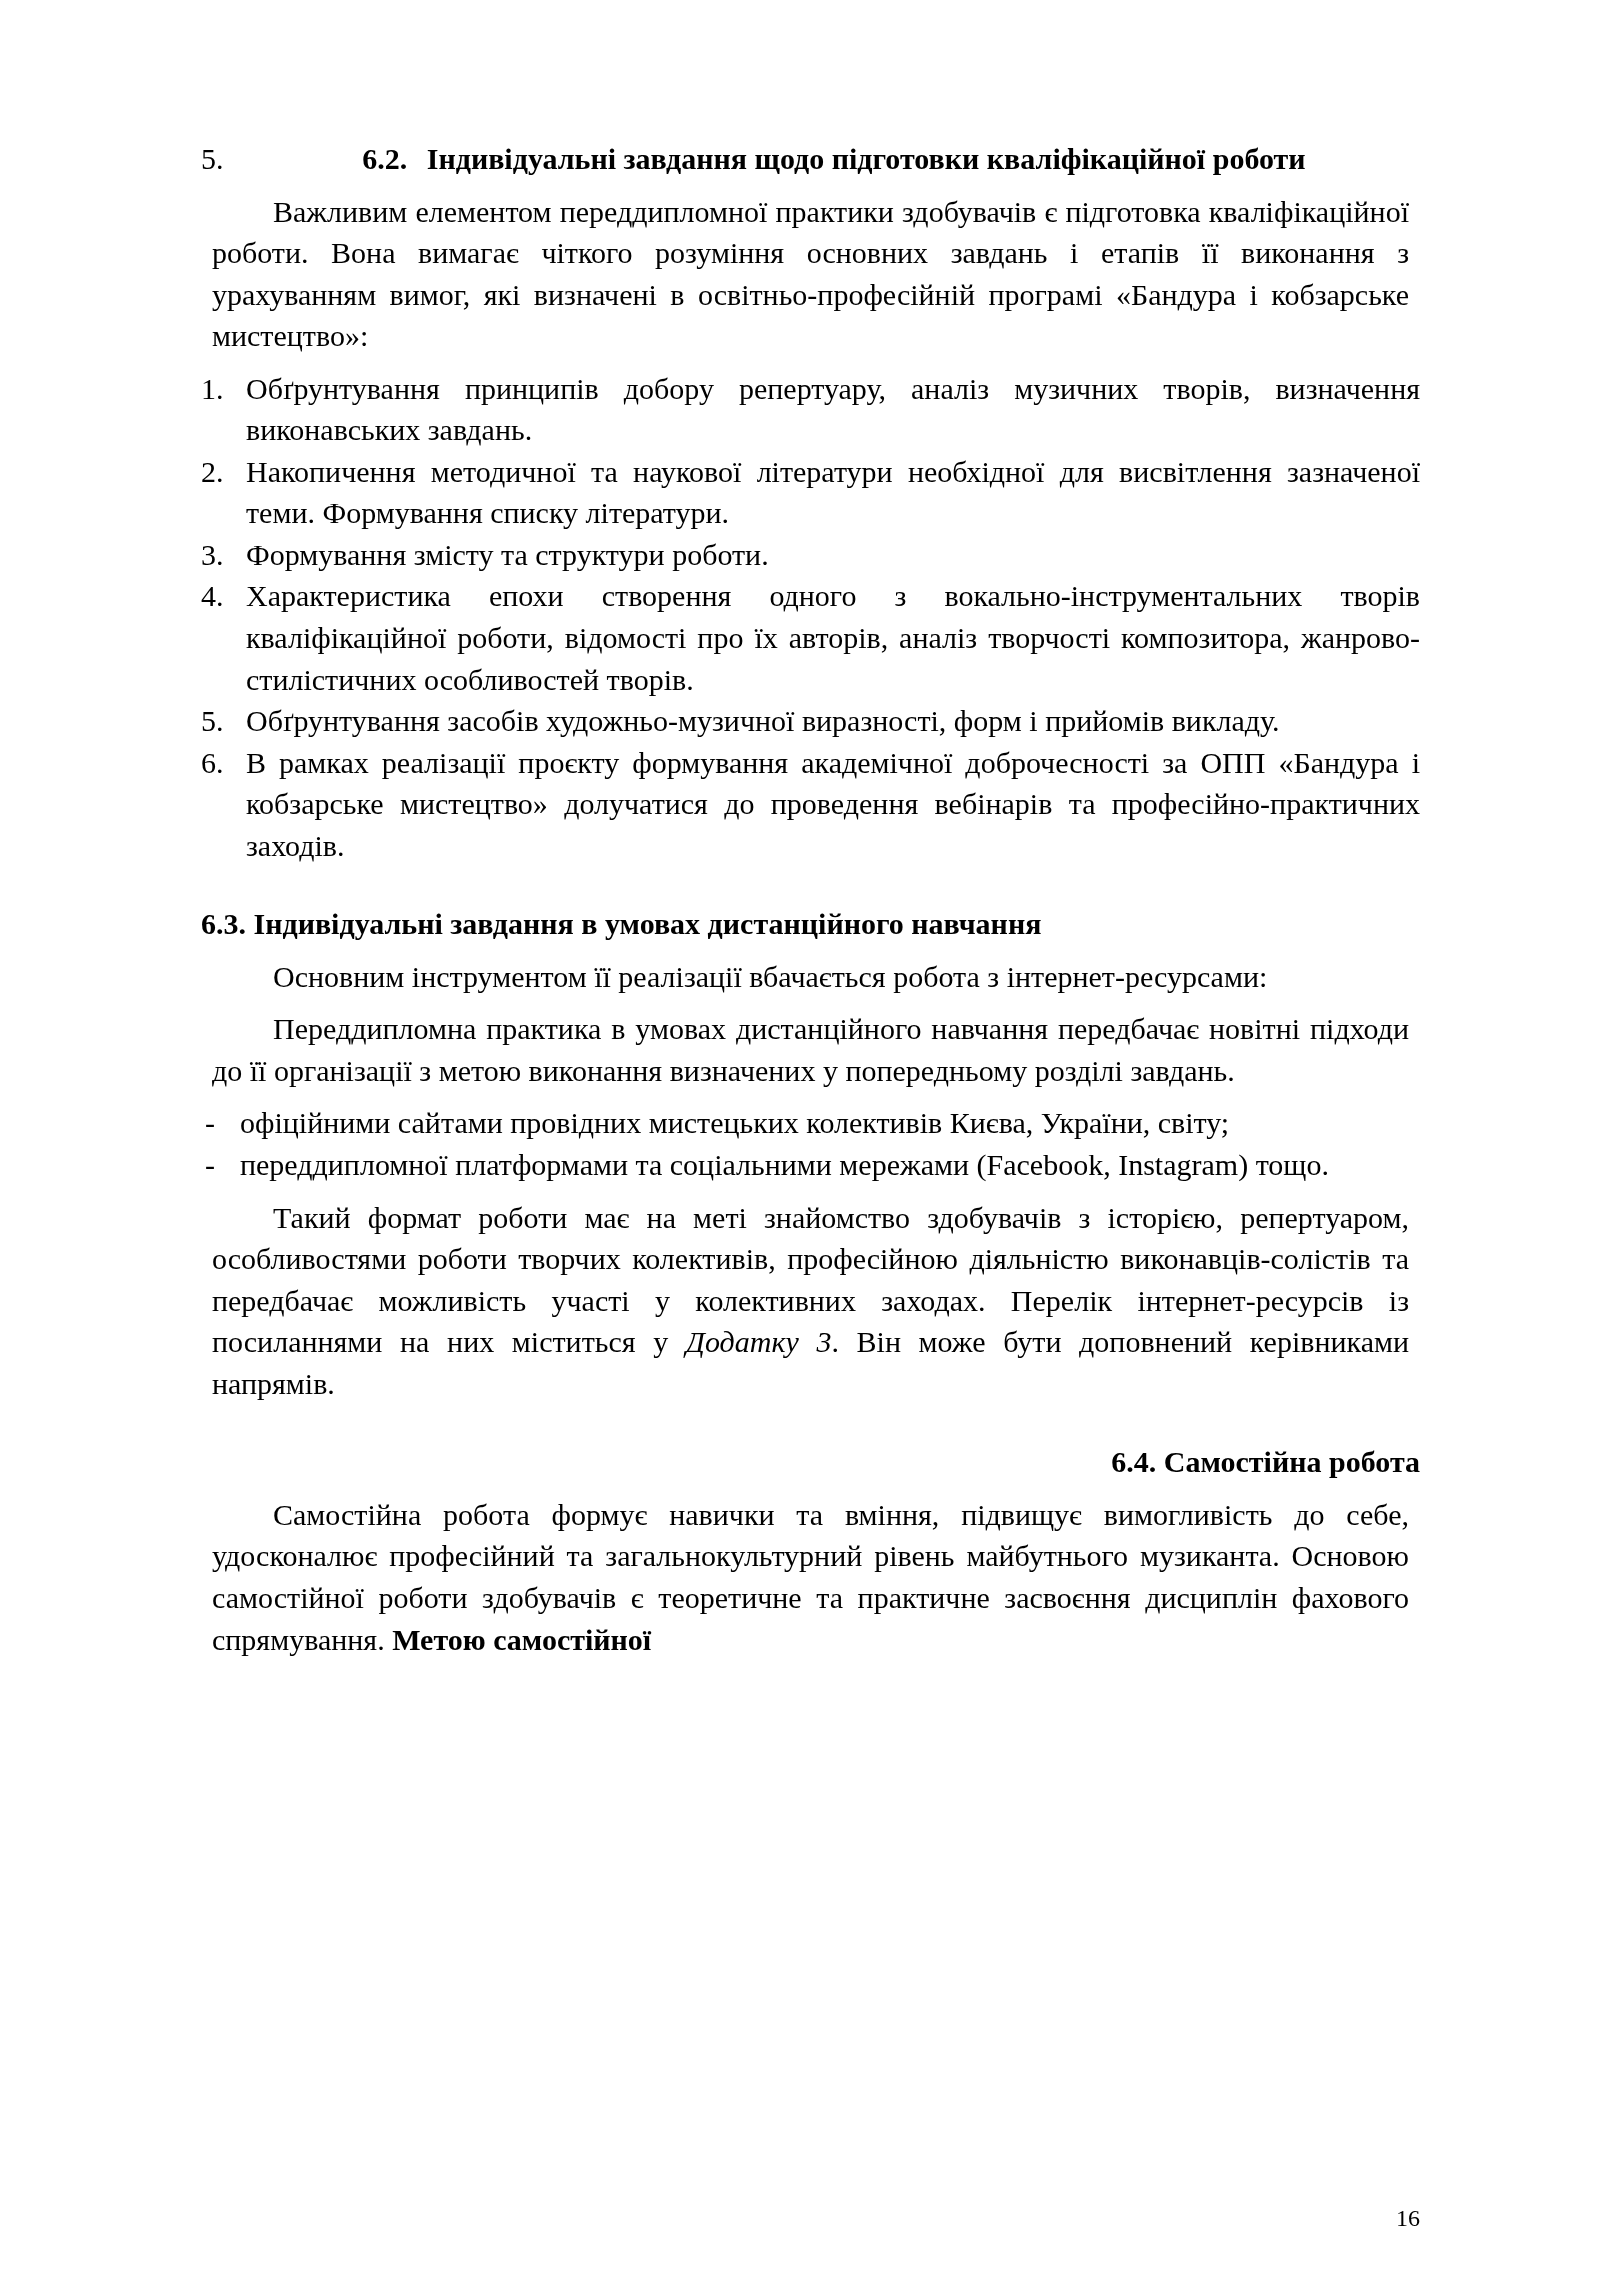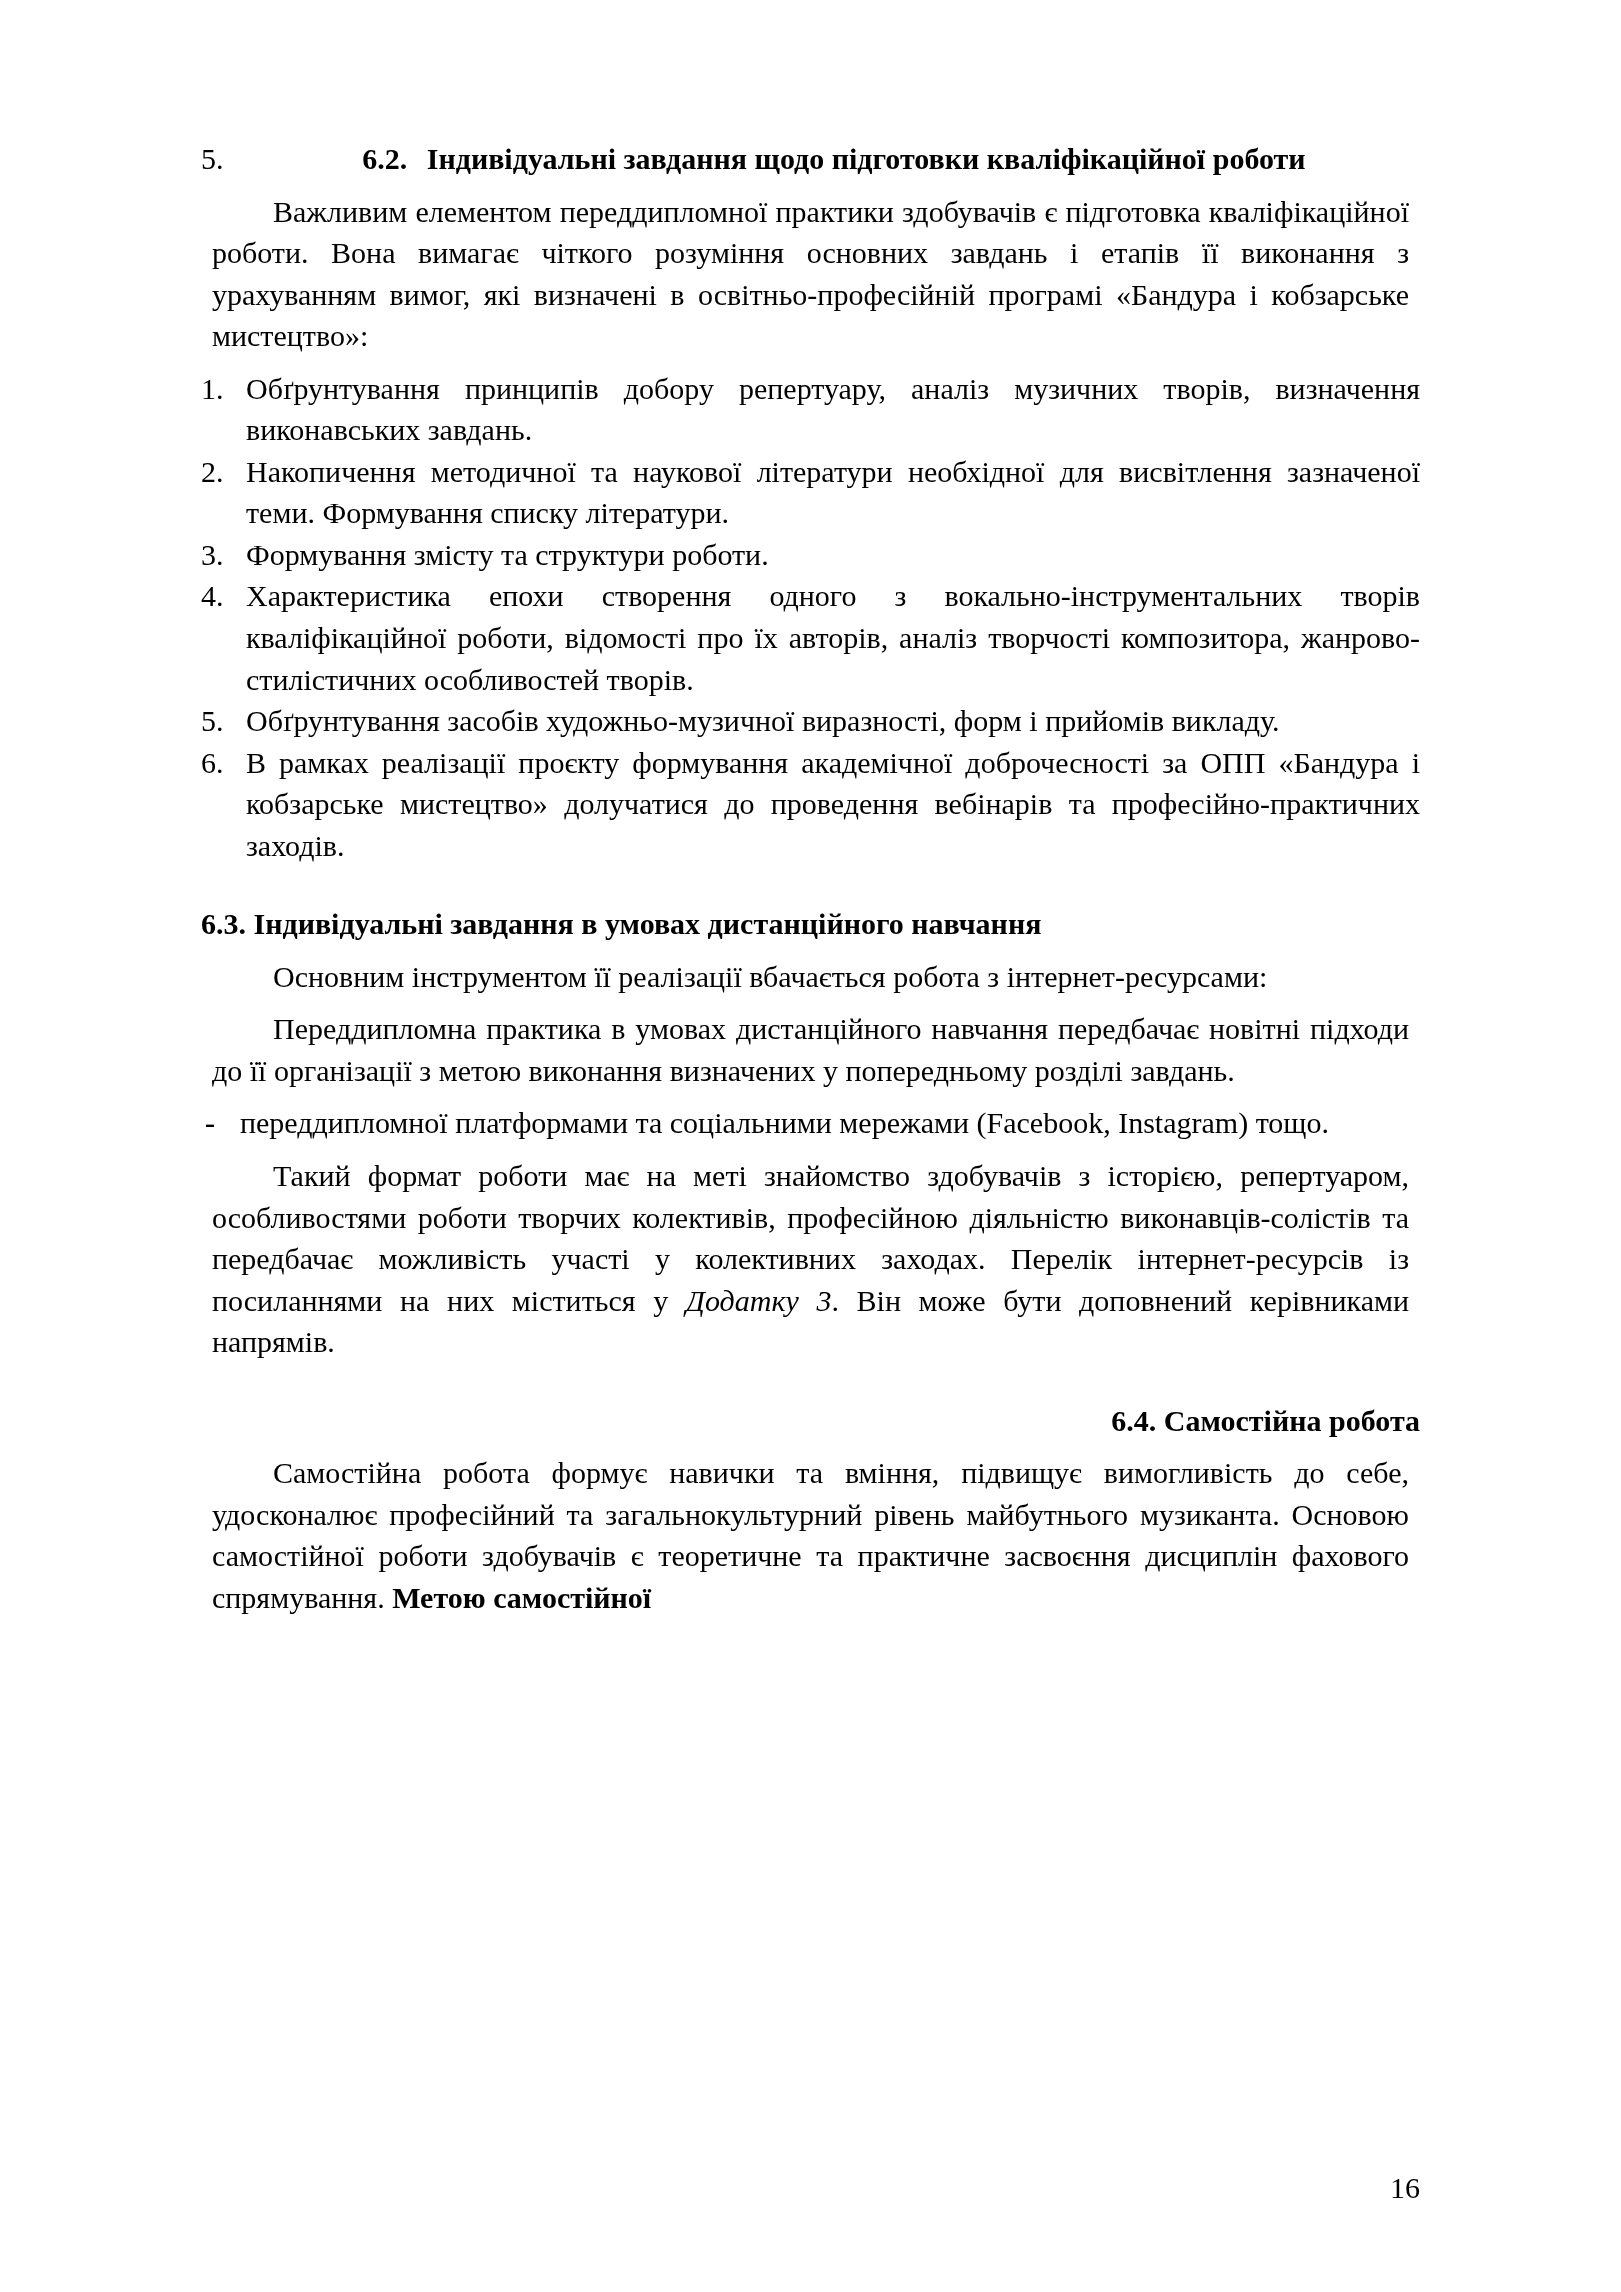--- a/index.html
+++ b/index.html
@@ -89,22 +89,22 @@
     padding-left: 39px;
   }
   .li-dash > .marker {
     left: 3.9px;
   }
   .italic { font-style: italic; }
   .bold { font-weight: bold; }
   .pageno {
     position: absolute;
     right: 201px;
-    bottom: 90px;
-    font-size: 30px;
+    bottom: 63px;
+    font-size: 24px;
     line-height: 1;
   }
 </style>
 </head>
 <body>
 
 <div class="page">
   <div class="content">
 
     <div class="list">
@@ -147,20 +147,21 @@
     </div>
 
     <div class="heading-center heading-63">6.3. Індивідуальні завдання в умовах дистанційного навчання</div>
 
     <p class="para">Основним інструментом її реалізації вбачається робота з інтернет-ресурсами:</p>
     <p class="para">Переддипломна практика в умовах дистанційного навчання передбачає новітні підходи до її організації з метою виконання визначених у попередньому розділі завдань.</p>
 
     <div class="list">
       <div class="li li-dash">
         <span class="marker">-</span>
+        <span>офіційними сайтами провідних мистецьких колективів Києва, України, світу;</span>
       </div>
       <div class="li li-dash">
         <span class="marker">-</span>
         <span>переддипломної платформами та соціальними мережами (Facebook, Instagram) тощо.</span>
       </div>
     </div>
 
     <p class="para"><span>Такий формат роботи має на меті знайомство здобувачів з історією, репертуаром, особливостями роботи творчих колективів, професійною діяльністю виконавців-солістів та передбачає можливість участі у колективних заходах. Перелік інтернет-ресурсів із посиланнями на них міститься у </span><span class="italic">Додатку 3</span><span>. Він може бути доповнений  керівниками напрямів.</span></p>
 
     <div class="heading-64">6.4. Самостійна робота</div>

